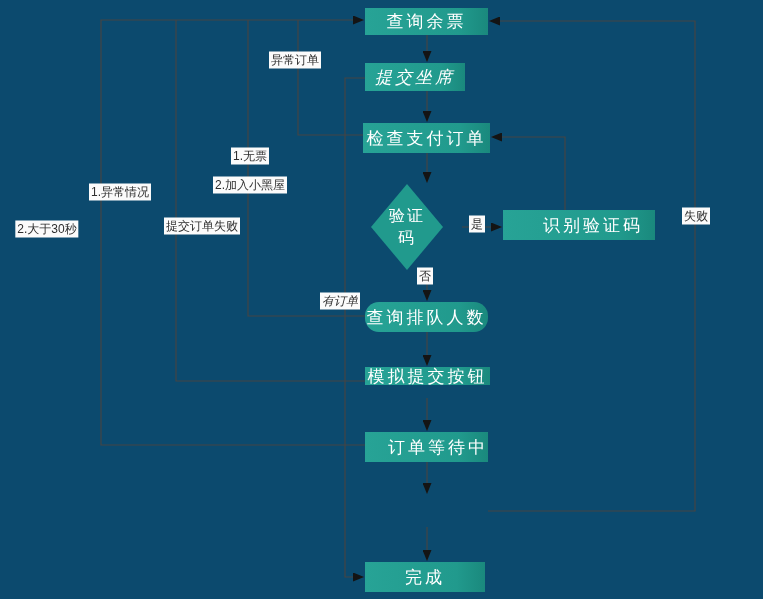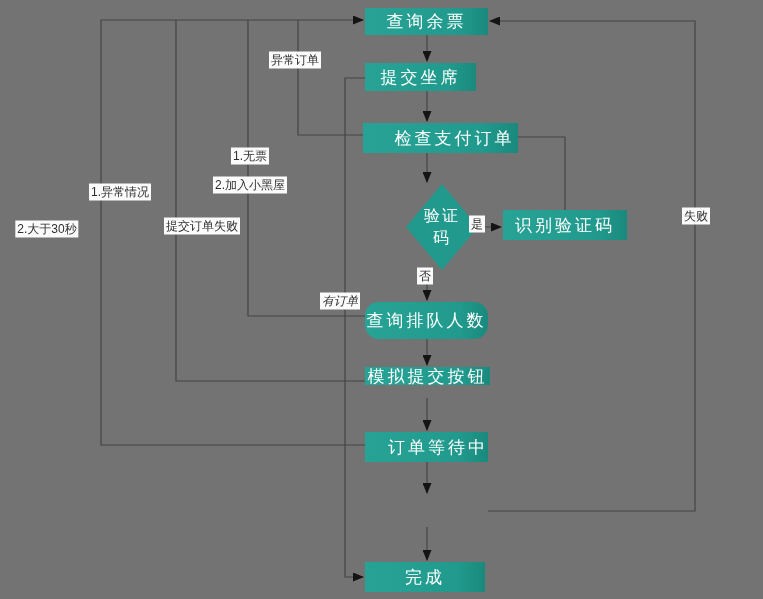--- a/index.html
+++ b/index.html
@@ -5,21 +5,21 @@
   html, body {
     margin: 0;
     padding: 0;
     background: #ffffff;
     font-family: "Liberation Sans", "DejaVu Sans", sans-serif;
   }
   .canvas {
     position: relative;
     width: 763px;
     height: 599px;
-    background: #737373;
+    background: #0c4a6e;
     overflow: hidden;
   }
   .connector-layer {
     position: absolute;
     left: 0; top: 0;
     width: 763px; height: 599px;
   }
   .node {
     position: absolute;
     background: linear-gradient(90deg, #27a396 0%, #219a8d 76%, #1a897d 100%);
@@ -98,38 +98,38 @@
       <path d="M363,135 L298,135 L298,20"></path>
 
       <path d="M365,78 L345,78 L345,577 L363,577" marker-end="url(#arrow)"></path>
     </g>
   </svg>
 
   <div class="node" style="left:365px;top:8px;width:123px;height:27px;">
     <span>查询余票</span>
   </div>
 
-  <div class="node" style="left:365px;top:63px;width:111px;height:28px;">
+  <div class="node" style="left:365px;top:63px;width:100px;height:28px;font-style:italic;">
     <span>提交坐席</span>
   </div>
 
-  <div class="node" style="left:363px;top:123px;width:127px;height:30px;padding-left:28px;">
+  <div class="node" style="left:363px;top:123px;width:127px;height:30px;">
     <span>检查支付订单</span>
   </div>
 
-  <div class="diamond-wrap" style="left:406px;top:184px;width:72px;height:86px;">
+  <div class="diamond-wrap" style="left:371px;top:184px;width:72px;height:86px;">
     <div class="diamond-shape"></div>
     <span class="diamond-text">验证码</span>
   </div>
 
-  <div class="node" style="left:503px;top:210px;width:124px;height:30px;">
+  <div class="node" style="left:503px;top:210px;width:124px;height:30px;padding-left:28px;">
     <span>识别验证码</span>
   </div>
 
-  <div class="node" style="left:365px;top:302px;width:123px;height:37px;border-radius:14px;">
+  <div class="node" style="left:365px;top:302px;width:123px;height:30px;border-radius:14px;">
     <span>查询排队人数</span>
   </div>
 
   <div class="node" style="left:365px;top:367px;width:125px;height:18px;">
     <span>模拟提交按钮</span>
   </div>
 
   <div class="node" style="left:365px;top:432px;width:123px;height:30px;justify-content:flex-end;">
     <span>订单等待中</span>
   </div>

